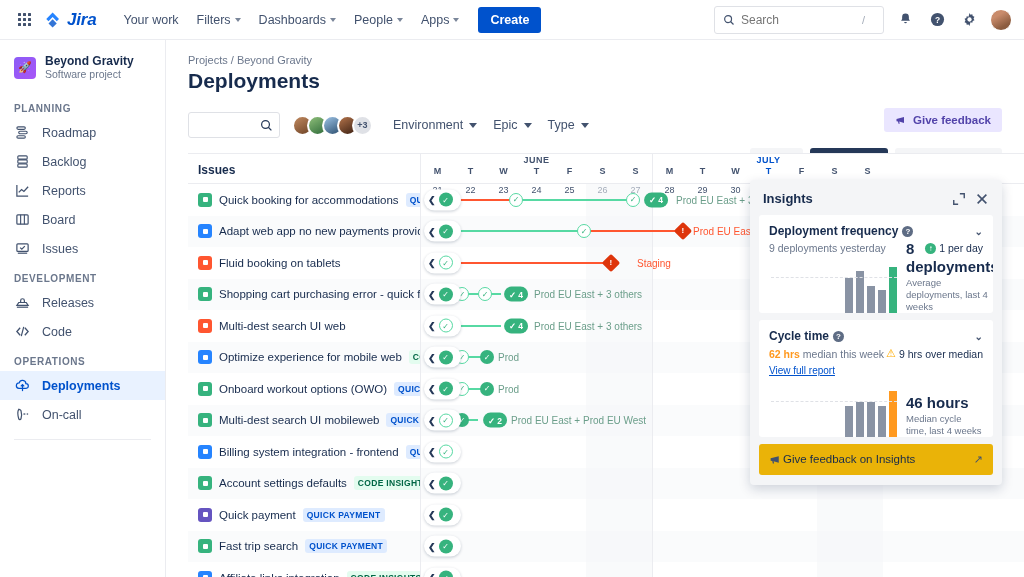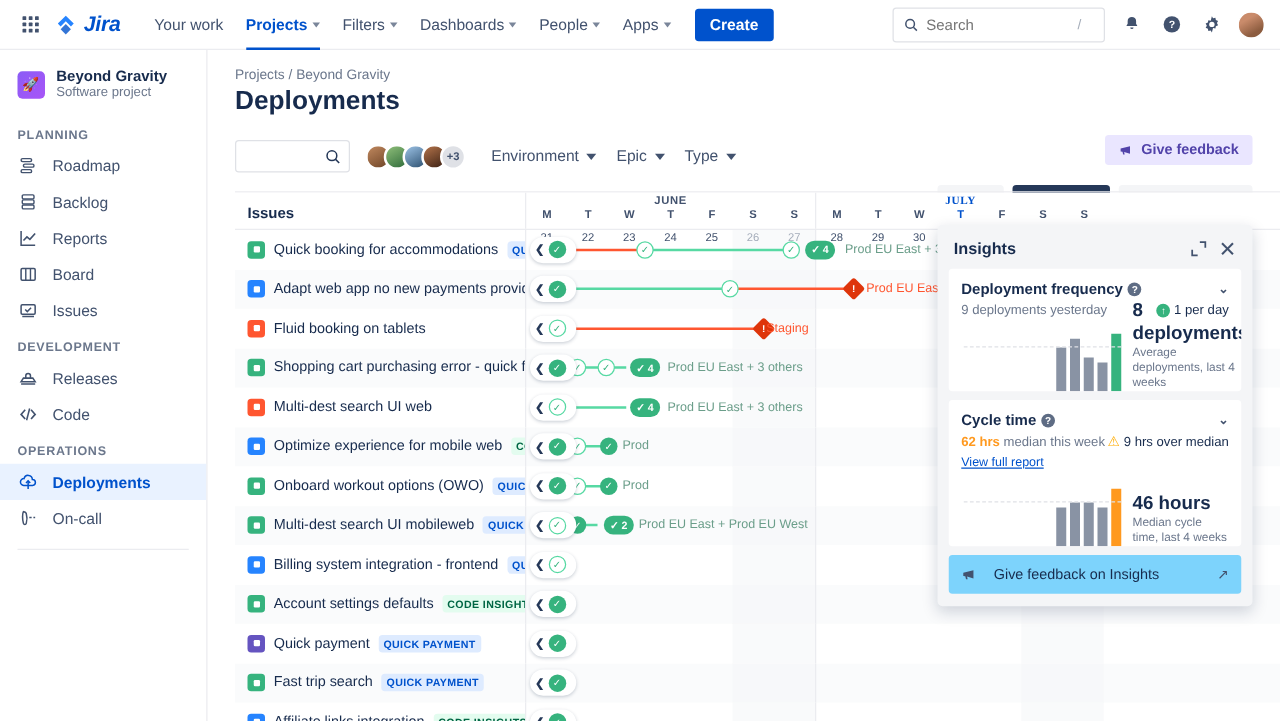--- a/index.html
+++ b/index.html
@@ -158,22 +158,22 @@
   .warn-ic { color:#FFAB00; font-size:11px; }
   .link { font-size:10px; color:#0052CC; text-decoration:underline; margin-top:4px; display:inline-block; cursor:pointer;}
   .mini { display:flex; align-items:flex-end; margin-top:7px; gap:9px; height:52px; position:relative;}
   .bars { display:flex; align-items:flex-end; gap:3px; height:52px; position:relative; padding-left:76px;}
   .bar { width:8px; background:#8993A4; }
   .bar.hi-g { background:#36B37E; } .bar.hi-o { background:#FF991F; }
   .avgline { position:absolute; left:2px; right:0; top:16px; border-top:1.5px dashed #DFE1E6;}
   .mini-txt { padding-bottom:0; }
   .mini-big { font-size:15px; font-weight:600; color:#172B4D; line-height:18px;}
   .mini-cap { font-size:9.5px; color:#6B778C; line-height:12px; margin-top:1px;}
-  .fb-card { background:#7dd3fc; border-radius:3px; padding:9px 10px; display:flex; align-items:center;
-    gap:13px; font-size:11.5px; color:#172B4D; cursor:pointer;}
+  .fb-card { background:#eab308; border-radius:3px; padding:9px 10px; display:flex; align-items:flex-start;
+    gap:1px; font-size:11.5px; color:#172B4D; cursor:pointer;}
   .fb-ext { margin-left:auto; color:#42526E; font-size:11px; }
 </style>
 </head>
 <body>
 
 <div class="topnav">
   <div class="apps-grid">
     <i></i>
       <i></i>
       <i></i>
@@ -188,24 +188,20 @@
     <svg width="18" height="18" viewBox="0 0 24 24">
       <path d="M11.5 2 3 10.5l3 3 5.5-5.5 5.5 5.5 3-3z" fill="#2684FF"></path>
       <path d="M11.5 11 6 16.5l5.5 5.5 5.5-5.5z" fill="#0052CC" opacity=".8"></path>
     </svg>
     <span class="brand-name">Jira</span>
   </div>
   <div id="navitems" style="display:flex">
       <div class="navitem">
         <span>Your work</span>
       </div>
-      <div class="navitem active">
-        <span>Projects</span>
-        <span class="caret"></span>
-      </div>
       <div class="navitem">
         <span>Filters</span>
         <span class="caret"></span>
       </div>
       <div class="navitem">
         <span>Dashboards</span>
         <span class="caret"></span>
       </div>
       <div class="navitem">
         <span>People</span>
@@ -449,21 +445,21 @@
                   <div class="d1">S</div>
                   <div class="d2">26</div>
                 </div>
                 <div class="day">
                   <div class="d1">S</div>
                   <div class="d2">27</div>
                 </div>
               </div>
             </div>
             <div class="mgroup m2">
-              <div class="mlabel hl" style="width: 231px; font-family: Liberation Serif, serif;">JULY</div>
+              <div class="mlabel hl" style="width: 231px;">JULY</div>
               <div class="days">
                 <div class="day">
                   <div class="d1">M</div>
                   <div class="d2">28</div>
                 </div>
                 <div class="day">
                   <div class="d1">T</div>
                   <div class="d2">29</div>
                 </div>
                 <div class="day">
@@ -550,21 +546,21 @@
               <span class="iname">Fluid booking on tablets</span>
             </div>
             <div class="cell-track">
               <div class="gridline" style="left: 231px;"></div>
               <div class="weekend" style="left: 165px; width: 66px;"></div>
               <div class="weekend" style="left: 396px; width: 66px;"></div>
               <div class="conn c-red" style="left: 24px; width: 166px;"></div>
               <div class="node diamond" style="left: 190px;">
                 <b>!</b>
               </div>
-              <div class="endlabel el-red" style="left: 192px;">Staging</div>
+              <div class="endlabel el-red" style="left: 216px;">Staging</div>
               <div class="pillstart">
                 <span class="lt">❮</span>
                 <span class="dot hollow">✓</span>
               </div>
             </div>
           </div>
           <div class="row">
             <div class="cell-issue">
               <span class="itype t-story">
                 <span></span>

